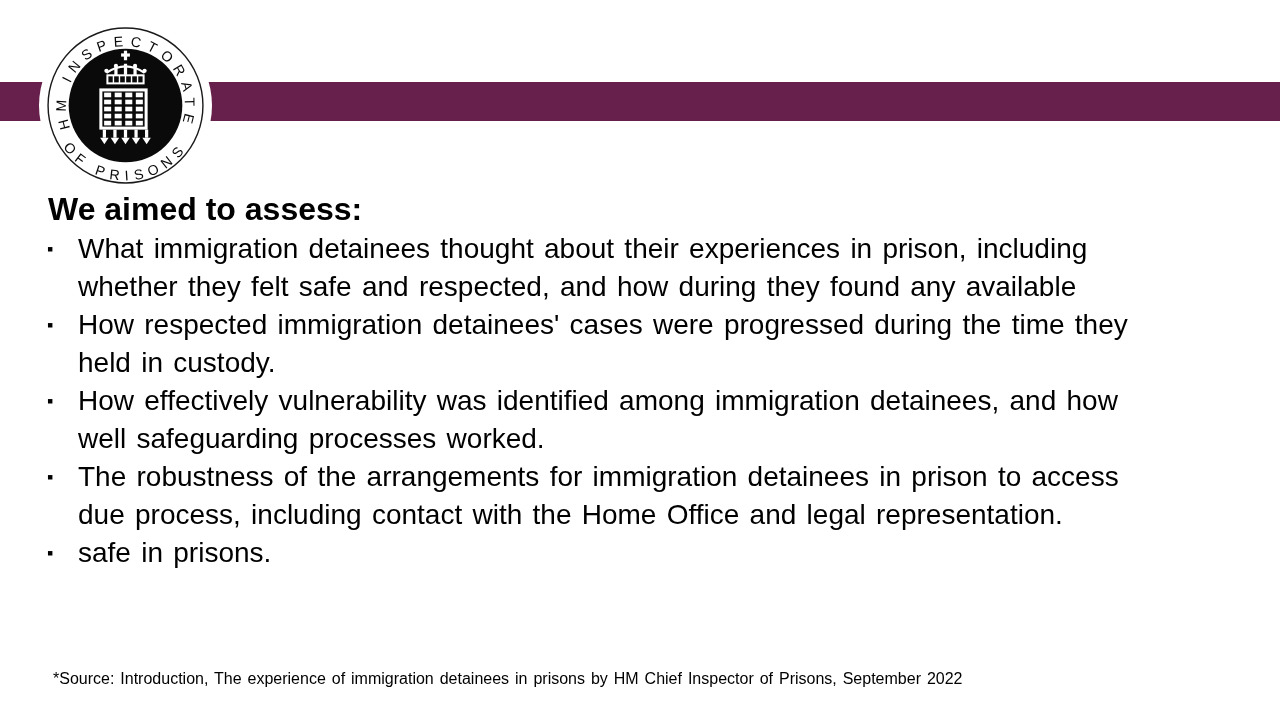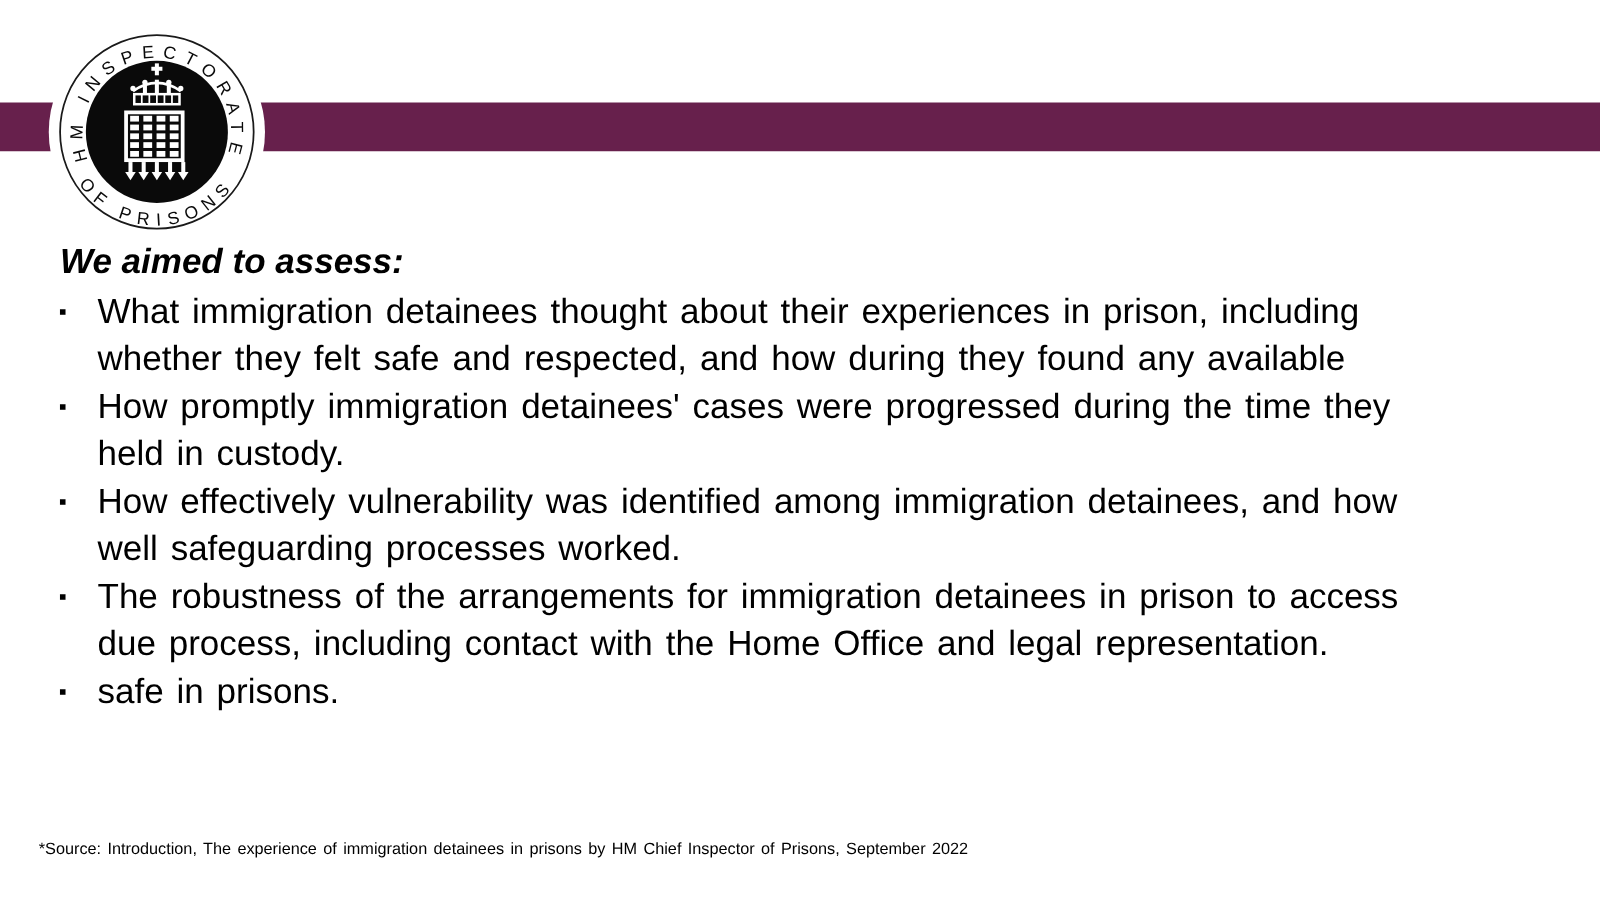--- a/index.html
+++ b/index.html
@@ -39,26 +39,25 @@
   .ring-text-bottom { letter-spacing: 6px; }
 
   
   .content {
     position: absolute;
     left: 46px; top: 190px;
     width: 1215px;
     z-index: 3;
   }
   .heading {
-    font-size: 28px;
+    font-size: 32px;
     font-weight: bold;
     line-height: 38px;
     margin: 0 0 2px 2px;
     white-space: nowrap;
-    font-style: italic;
   }
   .bullet-list {
     list-style: none;
     margin: 0; padding: 0;
     font-size: 28px;
     line-height: 38px;
   }
   .bullet-list li {
     position: relative;
     padding-left: 32px;
@@ -66,22 +65,22 @@
   .bullet-marker {
     position: absolute;
     left: 1px; top: 0;
     font-size: 18px;
     line-height: 38px;
   }
   .bl { white-space: nowrap; word-spacing: 2.5px; }
 
   .footnote {
     position: absolute;
-    left: 31px; top: 666px;
-    font-size: 13px;
+    left: 53px; top: 666px;
+    font-size: 16px;
     line-height: 25px;
     white-space: nowrap;
     word-spacing: 1.5px;
     z-index: 3;
   }
 </style>
 </head>
 <body>
 
 <div class="slide">
@@ -171,21 +170,21 @@
   <div class="content">
     <h1 class="heading">We aimed to assess:</h1>
     <ul class="bullet-list">
       <li>
         <span class="bullet-marker">▪</span>
         <div class="bl">What immigration detainees thought about their experiences in prison, including</div>
         <div class="bl">whether they felt safe and respected, and how during they found any available</div>
       </li>
       <li>
         <span class="bullet-marker">▪</span>
-        <div class="bl">How promptly immigration detainees' cases were progressed during the time they</div>
+        <div class="bl">How respected immigration detainees' cases were progressed during the time they</div>
         <div class="bl">held in custody.</div>
       </li>
       <li>
         <span class="bullet-marker">▪</span>
         <div class="bl">How effectively vulnerability was identified among immigration detainees, and how</div>
         <div class="bl">well safeguarding processes worked.</div>
       </li>
       <li>
         <span class="bullet-marker">▪</span>
         <div class="bl">The robustness of the arrangements for immigration detainees in prison to access</div>

